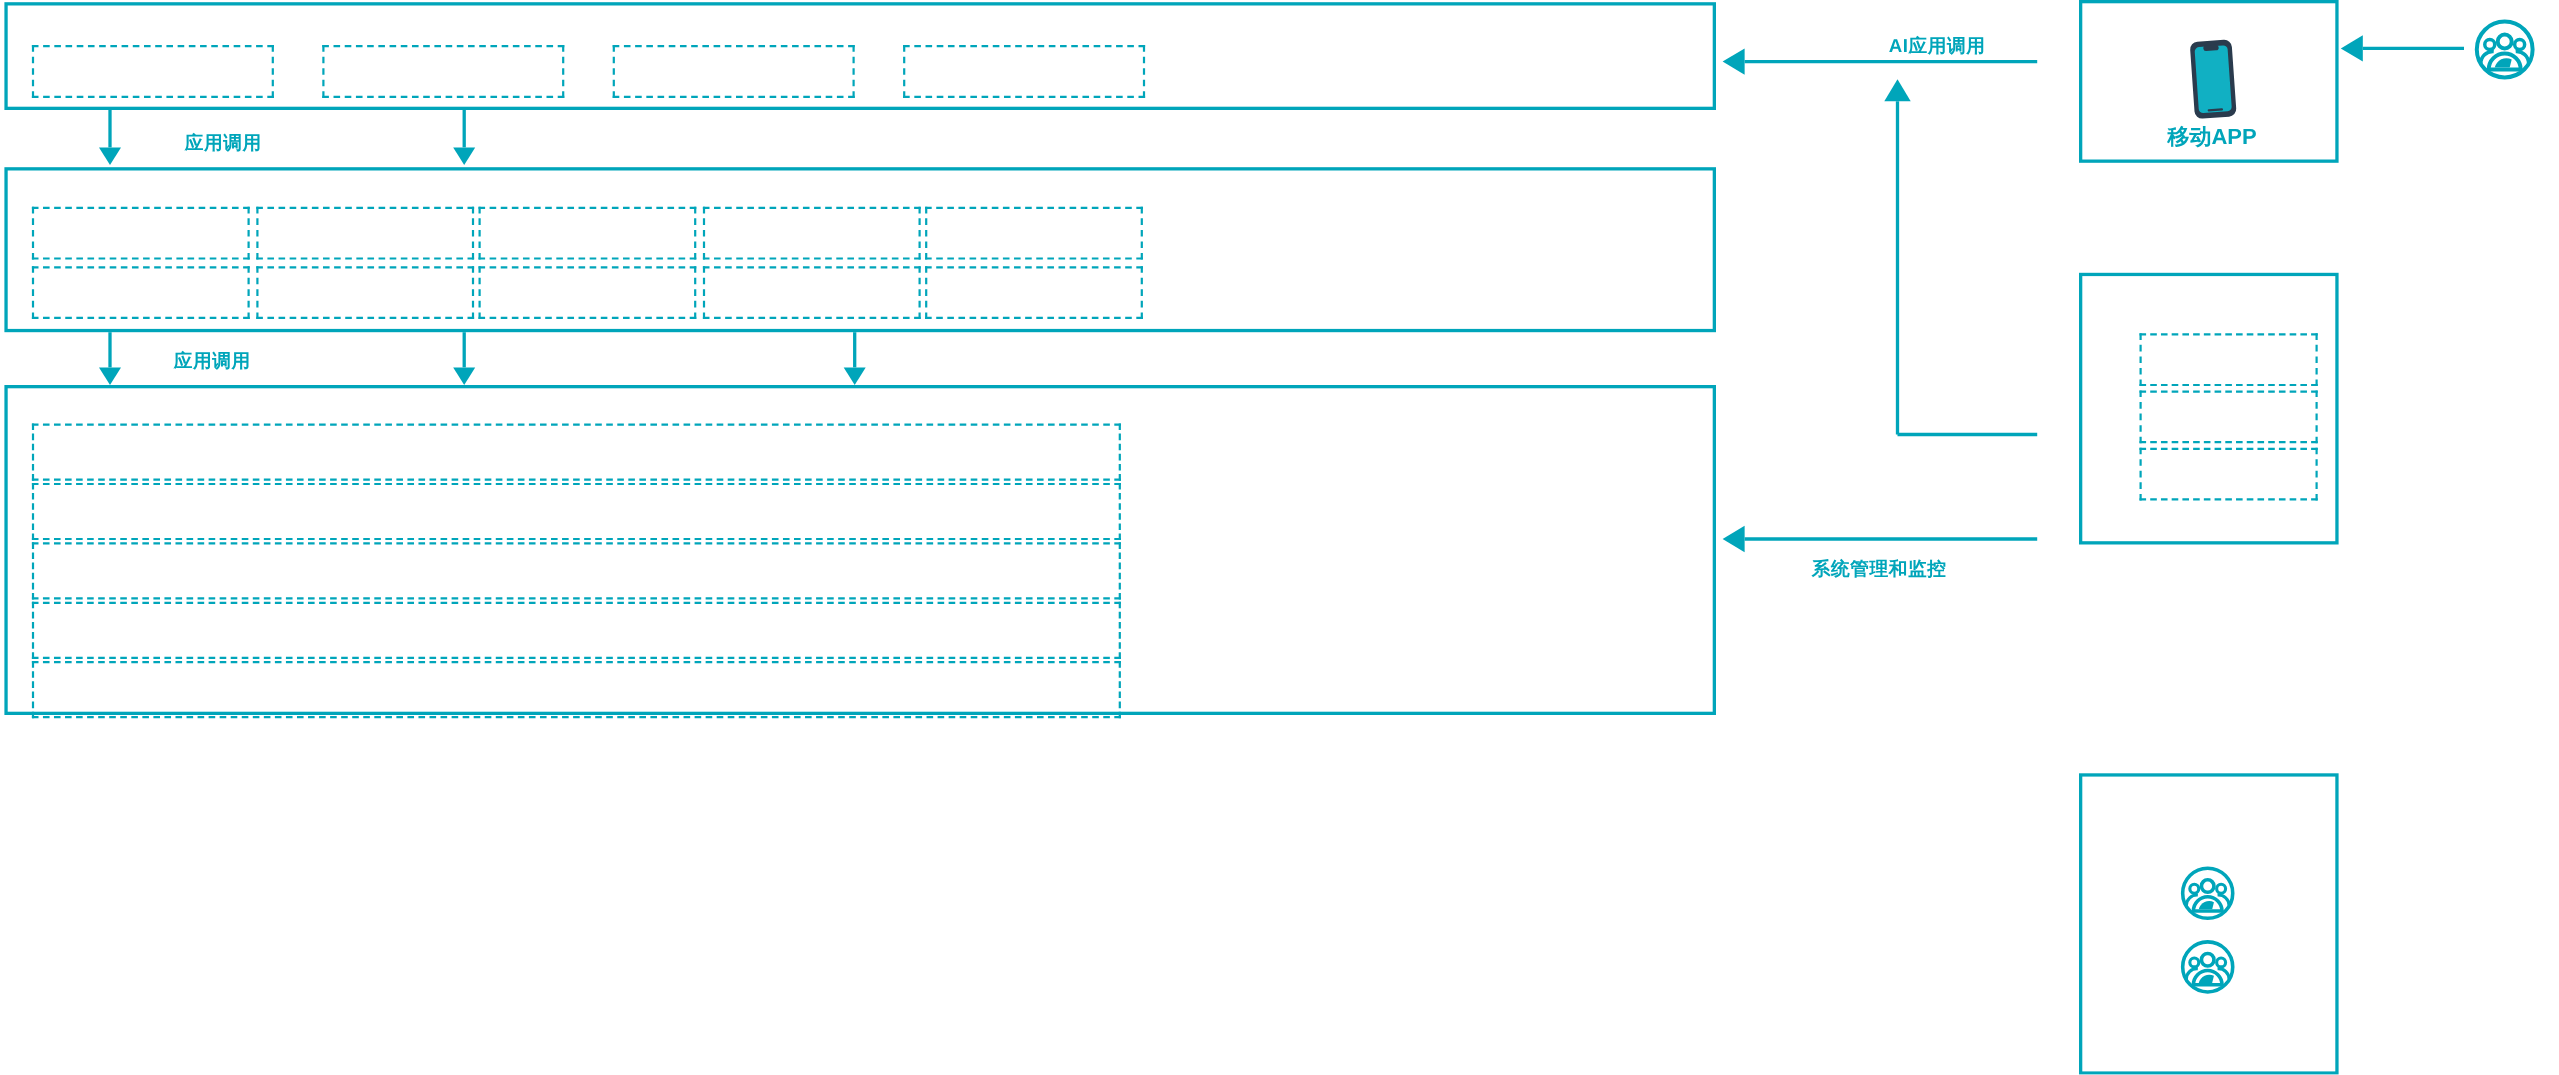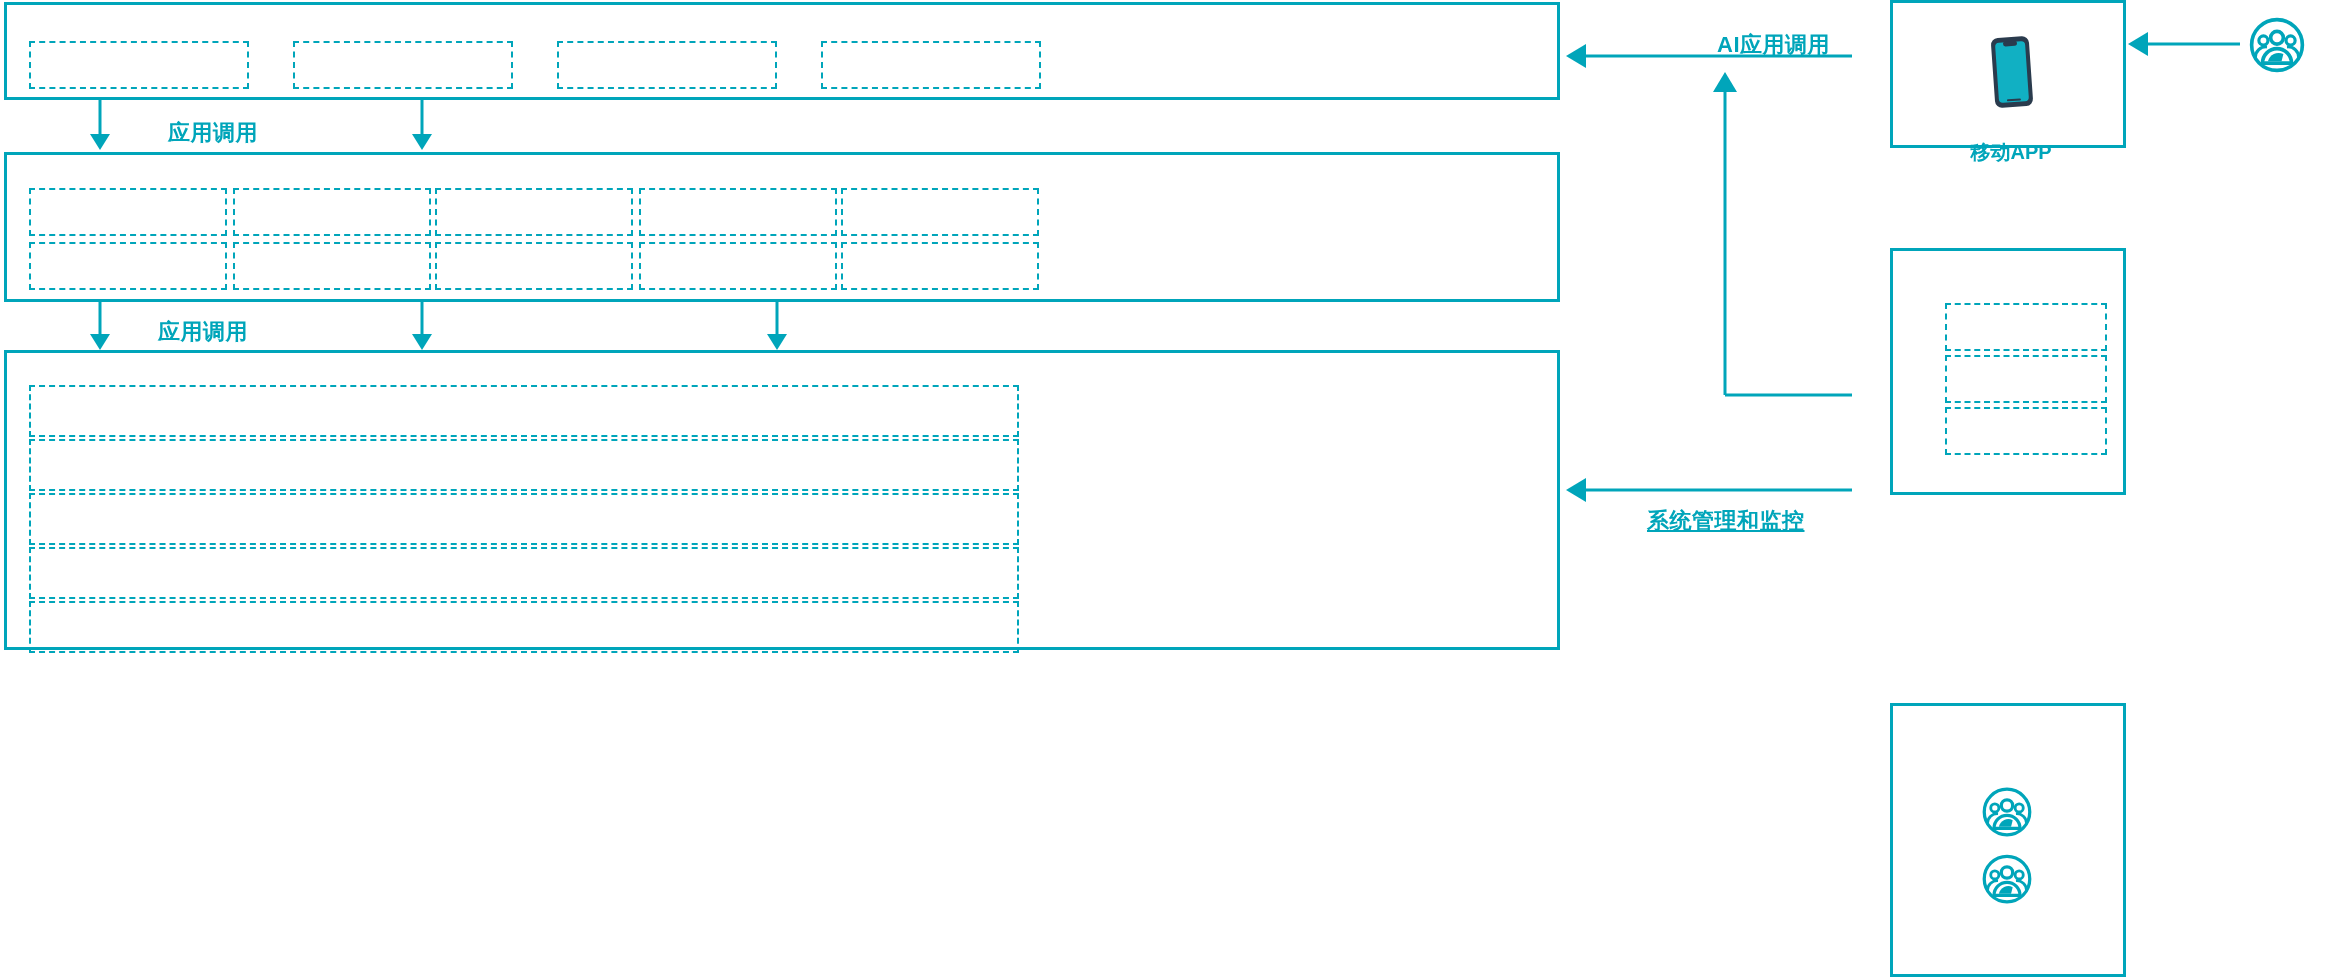--- a/index.html
+++ b/index.html
@@ -33,21 +33,21 @@
   }
   .slot {
     position: absolute;
     box-sizing: border-box;
     border: 2px dashed #00a5ba;
     background: transparent;
   }
   .edge-label {
     position: absolute;
     color: #00a5ba;
-    font-size: 22px;
+    font-size: 17px;
     font-weight: bold;
     white-space: nowrap;
     letter-spacing: 0.5px;
   }
   .panel-caption {
     position: absolute;
     color: #00a5ba;
     font-size: 20px;
     font-weight: bold;
     white-space: nowrap;
@@ -143,34 +143,34 @@
     <polygon points="153,52 177,52 165,32"></polygon>
 
     <line x1="165" y1="355" x2="292" y2="355"></line>
   </svg>
   <div class="edge-label" style="left:1717px; top:30px;">AI应用调用</div>
 
   <svg class="conn" style="left:1560px; top:476px; width:300px; height:40px;">
     <line x1="26" y1="14" x2="292" y2="14"></line>
     <polygon points="26,2 26,26 6,14"></polygon>
   </svg>
-  <div class="edge-label" style="left:1647px; top:506px;text-decoration:underline;">系统管理和监控</div>
+  <div class="edge-label" style="left:1647px; top:506px;">系统管理和监控</div>
 
   <div class="panel" style="left:1890px; top:0px; width:236px; height:148px;">
     <div class="icon phone-icon" style="left:88px; top:28px; width:62px; height:82px;">
       <svg width="62" height="82" viewBox="0 0 62 82">
         <g transform="rotate(-4 31 41)">
           <rect x="12" y="6" width="38" height="70" rx="7" ry="7" fill="#2a3b4d"></rect>
           <rect x="16" y="11" width="30" height="60" rx="4" ry="4" fill="#11b0c3"></rect>
           <rect x="24" y="10" width="14" height="5" rx="2.5" ry="2.5" fill="#2a3b4d"></rect>
           <rect x="24" y="68" width="14" height="2" rx="1" ry="1" fill="#2a3b4d"></rect>
         </g>
       </svg>
     </div>
-    <div class="panel-caption" style="left:0px; top:108px; width:236px;margin-top:28px;">移动APP</div>
+    <div class="panel-caption" style="left:0px; top:108px; width:236px;">移动APP</div>
   </div>
 
   <svg class="conn" style="left:2126px; top:30px; width:120px; height:36px;">
     <line x1="22" y1="14" x2="114" y2="14"></line>
     <polygon points="22,2 22,26 2,14"></polygon>
   </svg>
 
   <div class="icon users-icon" style="left:2248px; top:16px; width:58px; height:58px;">
     <svg width="58" height="58" viewBox="0 0 64 64">
       <circle cx="32" cy="32" r="28" fill="none" stroke="#00a5ba" stroke-width="4"></circle>

